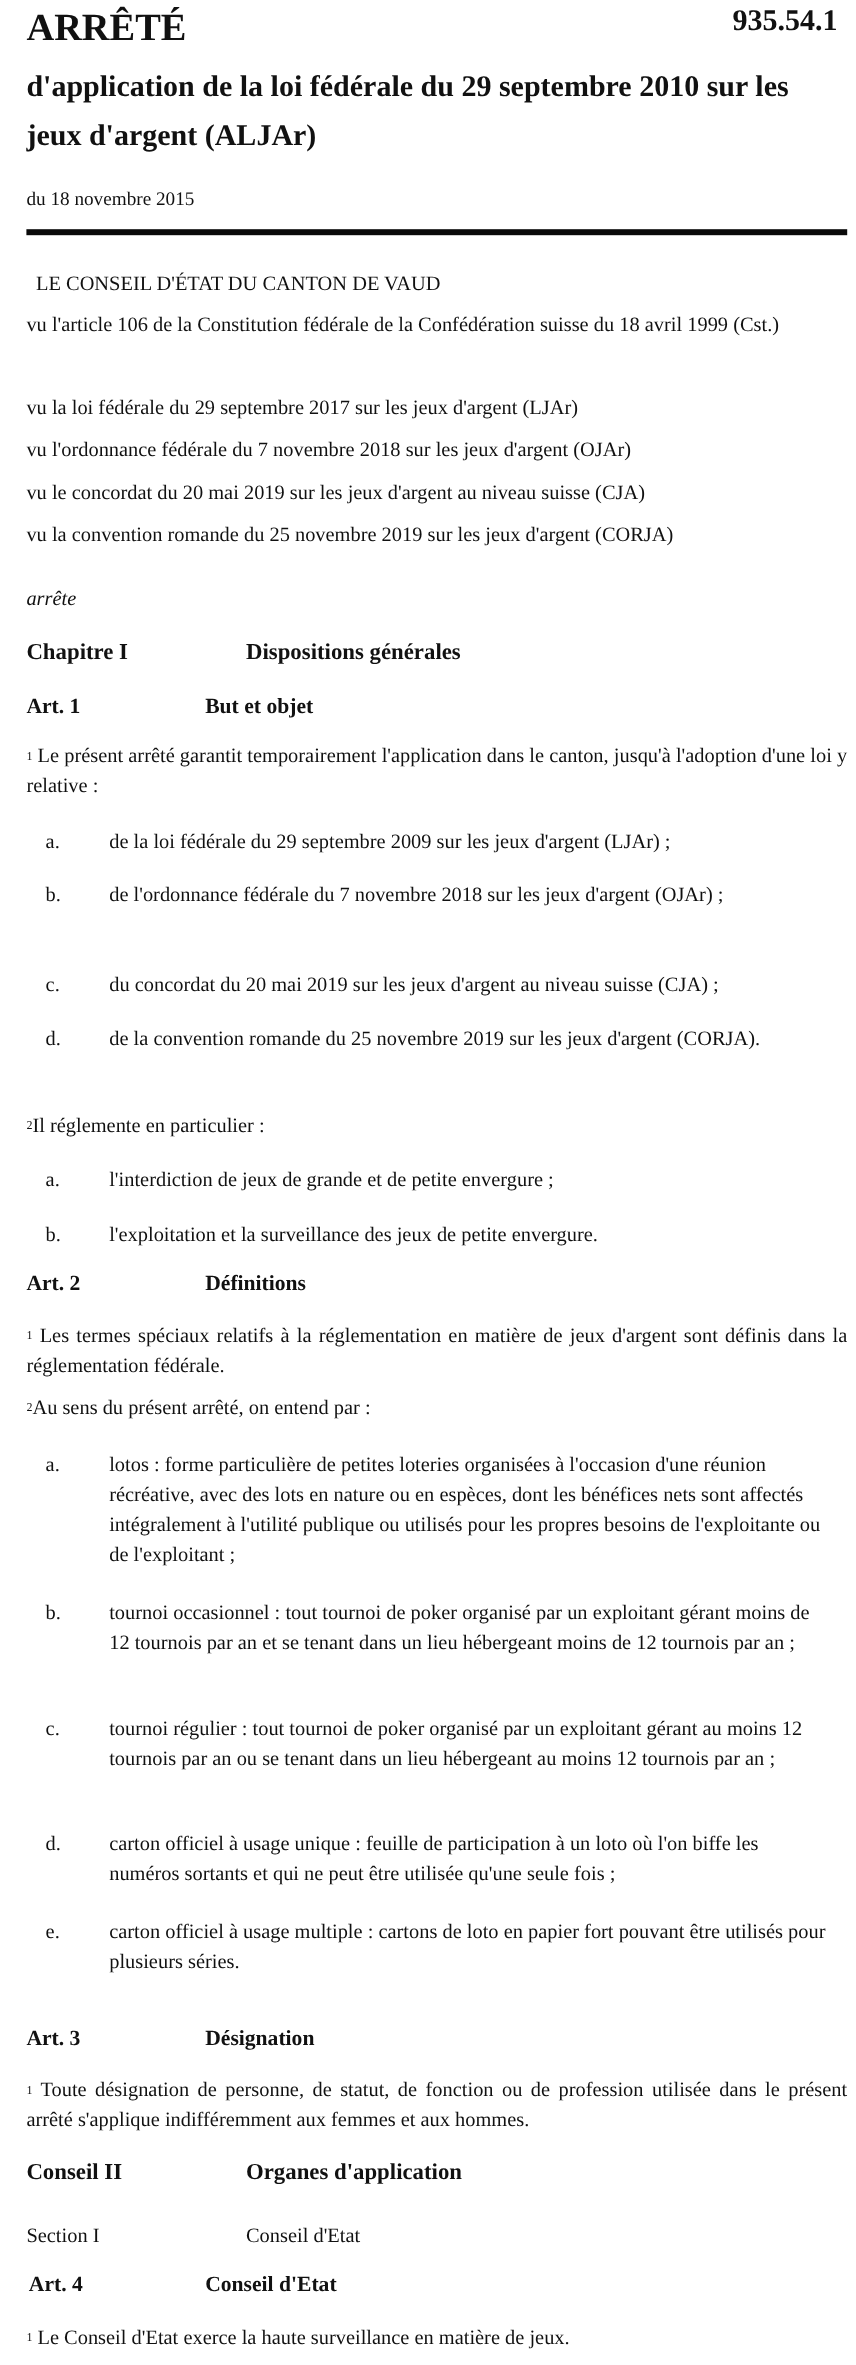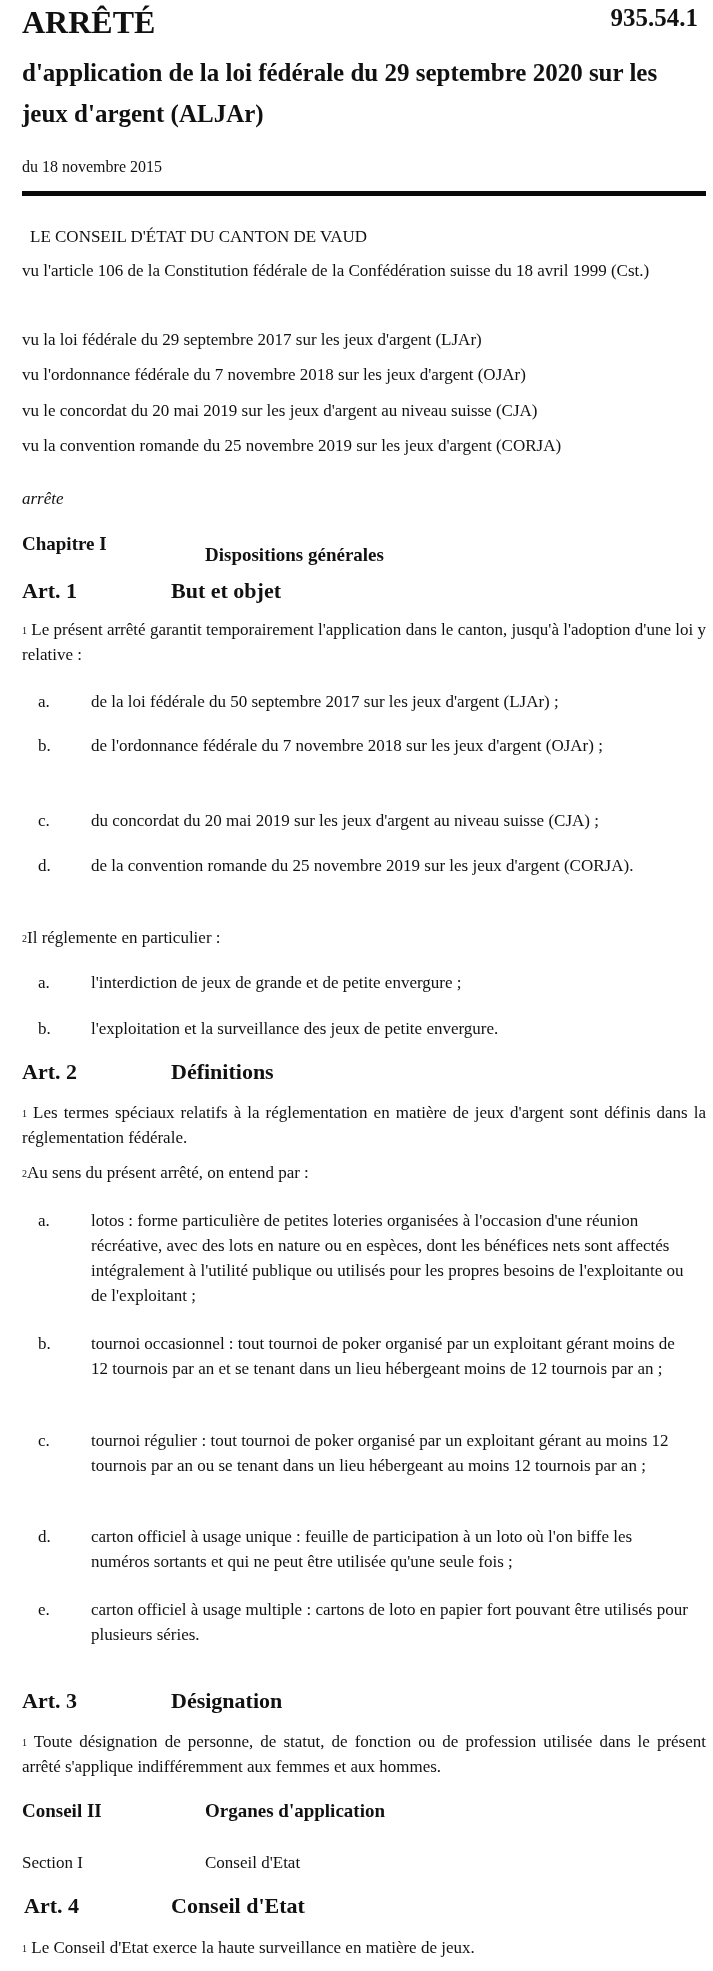--- a/index.html
+++ b/index.html
@@ -17,64 +17,64 @@
   .doc-type { left: 22px; top: 4px; font-size: 32px; font-weight: bold; }
   .doc-number { right: 15px; top: 4px; font-size: 25px; font-weight: bold; }
   .doc-title { left: 22px; top: 52px; width: 680px; font-size: 25px; font-weight: bold; line-height: 41px; white-space: normal; }
   .doc-date { left: 22px; top: 158px; font-size: 16px; }
   .rule { position: absolute; left: 22px; top: 191px; width: 684px; height: 5px; background: #0a0a0a; }
 
   .body-text { font-size: 17px; line-height: 25px; }
   .vu-item { left: 22px; width: 670px; white-space: normal; }
   .italic { font-style: italic; }
 
-  .heading { font-size: 22px; font-weight: bold; }
+  .heading { font-size: 18px; font-weight: bold; }
   .heading-label { position: absolute; left: 0; }
   .heading-title { position: absolute; }
 
   .para { left: 22px; width: 684px; white-space: normal; text-align: justify; text-align-last: left; }
   .sup { font-size: 10px; vertical-align: top; position: relative; top: 1px; }
 
   .list-item { left: 0; width: 713px; white-space: normal; }
   .list-letter { position: absolute; left: 38px; top: 0; }
   .list-text { position: absolute; left: 91px; top: 0; width: 600px; white-space: normal; }
 </style>
 </head>
 <body>
 
 <div class="page">
 
   <div class="abs doc-type">ARRÊTÉ</div>
   <div class="abs doc-number">935.54.1</div>
-  <div class="abs doc-title">d'application de la loi fédérale du 29 septembre 2020 sur les jeux d'argent  (ALJAr)</div>
+  <div class="abs doc-title">d'application de la loi fédérale du 29 septembre 2010 sur les jeux d'argent  (ALJAr)</div>
   <div class="abs doc-date">du 18 novembre 2015</div>
   <div class="rule"></div>
 
   <div class="abs body-text" style="left:30px; top:224px;">LE CONSEIL D'ÉTAT DU CANTON DE VAUD</div>
   <div class="abs body-text vu-item" style="top:258px;">vu l'article 106 de la Constitution fédérale de la Confédération suisse du 18 avril 1999 (Cst.)</div>
   <div class="abs body-text vu-item" style="top:327px;">vu la loi fédérale du 29 septembre 2017 sur les jeux d'argent (LJAr)</div>
   <div class="abs body-text vu-item" style="top:362px;">vu l'ordonnance fédérale du 7 novembre 2018 sur les jeux d'argent (OJAr)</div>
   <div class="abs body-text vu-item" style="top:398px;">vu le concordat du 20 mai 2019 sur les jeux d'argent au niveau suisse (CJA)</div>
   <div class="abs body-text vu-item" style="top:433px;">vu la convention romande du 25 novembre 2019 sur les jeux d'argent (CORJA)</div>
   <div class="abs body-text italic" style="left:22px; top:486px;">arrête</div>
 
   <div class="abs heading" style="left:22px; top:533px; font-size:19px; width:600px; height:26px;">
     <span class="heading-label">Chapitre I</span>
-    <span class="heading-title" style="left:183px;margin-top:11px;">Dispositions générales</span>
+    <span class="heading-title" style="left:183px;">Dispositions générales</span>
   </div>
 
   <div class="abs heading" style="left:22px; top:578px; width:600px; height:24px;">
     <span class="heading-label">Art. 1</span>
     <span class="heading-title" style="left:149px;">But et objet</span>
   </div>
   <div class="abs body-text para" style="top:617px;"><span class="sup">1</span> <span>Le présent arrêté garantit temporairement l'application dans le canton, jusqu'à l'adoption d'une loi y relative :</span></div>
 
   <div class="abs body-text list-item" style="top:689px; height:25px;">
     <span class="list-letter">a.</span>
-    <span class="list-text">de la loi fédérale du 50 septembre 2017 sur les jeux d'argent (LJAr) ;</span>
+    <span class="list-text">de la loi fédérale du 29 septembre 2009 sur les jeux d'argent (LJAr) ;</span>
   </div>
   <div class="abs body-text list-item" style="top:733px; height:50px;">
     <span class="list-letter">b.</span>
     <span class="list-text" style="width:560px;">de l'ordonnance fédérale du 7 novembre 2018 sur les jeux d'argent (OJAr)  ;</span>
   </div>
   <div class="abs body-text list-item" style="top:808px; height:25px;">
     <span class="list-letter">c.</span>
     <span class="list-text" style="width:620px;">du concordat du 20 mai 2019 sur les jeux d'argent au niveau suisse (CJA) ;</span>
   </div>
   <div class="abs body-text list-item" style="top:853px; height:50px;">

